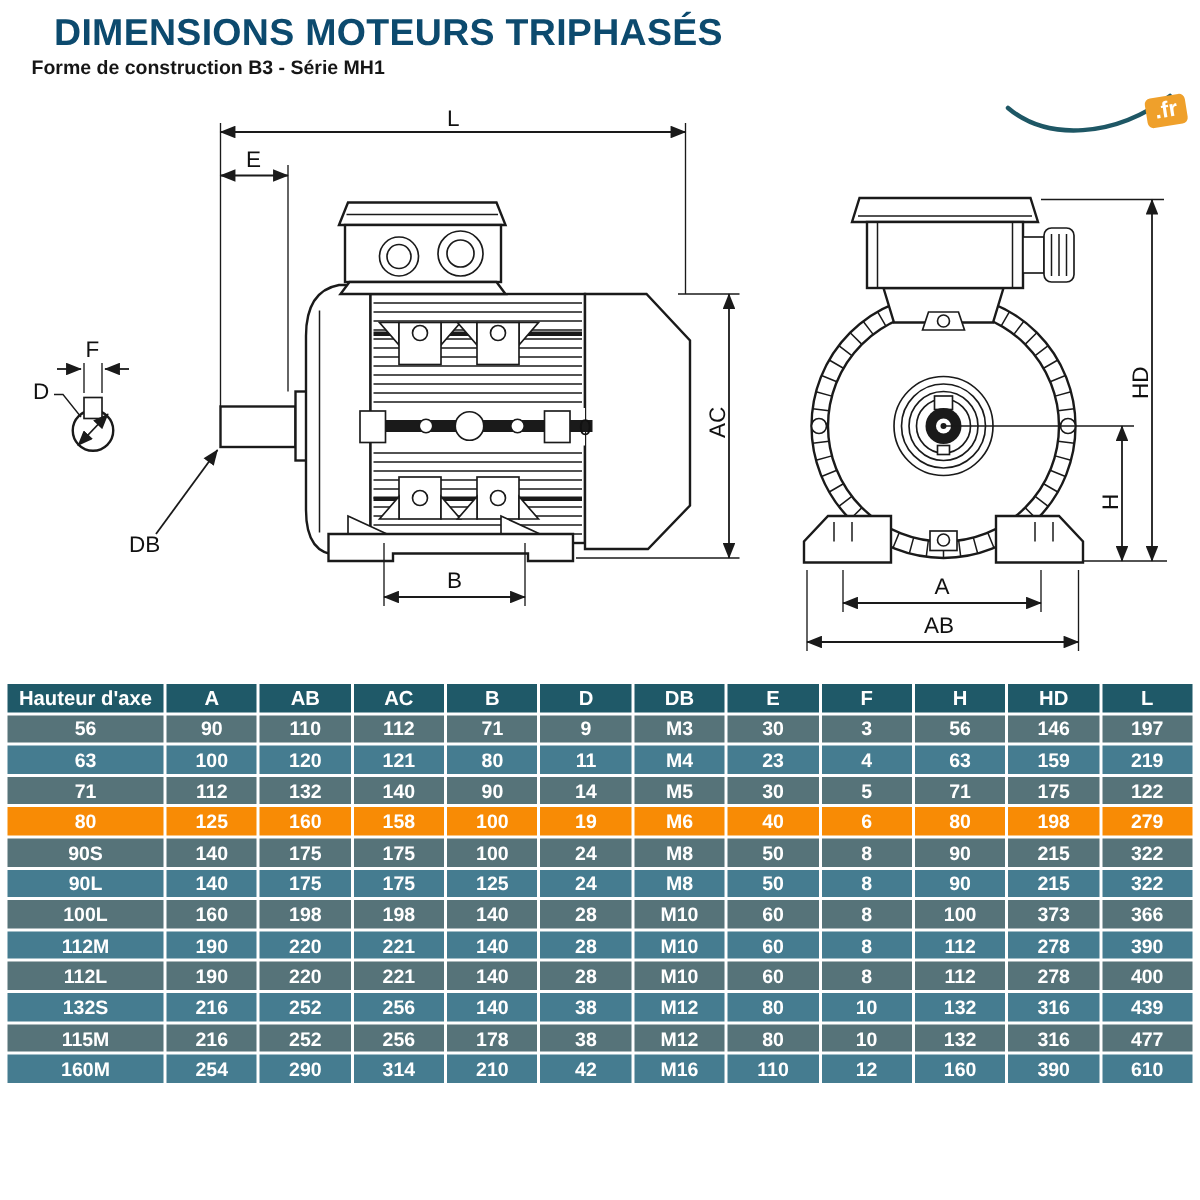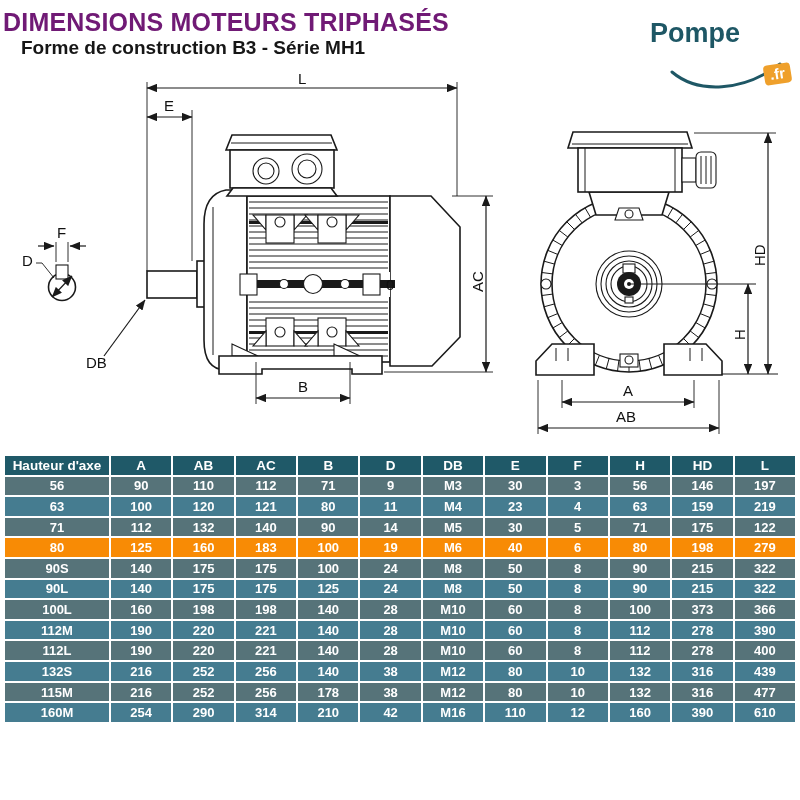--- a/index.html
+++ b/index.html
@@ -1,21 +1,21 @@
 <!DOCTYPE html>
 <html style="--c-header: #1F5968; --c-odd: #567379; --c-even: #457C90; --c-hl: #F88B05; --c-teal: #1E5765; --c-orange: #EFA02B;"><head>
 <meta charset="utf-8">
 <style>
   html,body{margin:0;padding:0;}
   body{width:800px;height:800px;background:#ffffff;overflow:hidden;position:relative;
        font-family:"Liberation Sans", sans-serif;}
   
-  .title{position:absolute;left:3px;top:8px;font-size:25px;font-weight:800;
-         letter-spacing:.2px;color:#701a75;white-space:nowrap;}
-  .subtitle{position:absolute;left:21px;top:37px;font-size:19px;font-weight:600;color:#161616;}
+  .title{position:absolute;left:36px;top:8px;font-size:25px;font-weight:800;
+         letter-spacing:.2px;color:#0c4a6e;white-space:nowrap;}
+  .subtitle{position:absolute;left:21px;top:37px;font-size:13px;font-weight:600;color:#161616;}
   .subtitle .b{font-weight:800;}
   
   .logo{position:absolute;left:638px;top:18px;width:155px;height:78px;}
   .logo .l1{position:absolute;left:12px;top:0;font-size:27px;font-weight:700;color:var(--c-teal);}
   .logo .l2{position:absolute;left:30px;top:24px;font-size:26px;font-weight:700;color:var(--c-teal);}
   .logo .amp{font-size:33px;}
   .logo svg{position:absolute;left:0;top:0;}
   .logo .tld{position:absolute;right:2px;top:46px;background:var(--c-orange);color:#fff;
              font-size:15px;font-weight:700;padding:1px 6px 2px 6px;border-radius:4px;
              transform:rotate(-9deg);}
@@ -44,21 +44,20 @@
 
 <div class="title">DIMENSIONS MOTEURS TRIPHASÉS</div>
 <div class="subtitle">
   <span>Forme de construction </span><span class="b">B3 - Série MH1</span>
 </div>
 
 <div class="logo">
   <svg width="155" height="78" viewBox="0 0 155 78">
     <path d="M34,54 C 60,76 105,74 142,46" fill="none" stroke="#1E5765" stroke-width="3" stroke-linecap="round"></path>
   </svg>
-  <div class="l1">Pompe</div>
   <div class="tld">.fr</div>
 </div>
 
 <svg class="diagram" width="800" height="384" viewBox="0 0 800 384">
   <defs>
     <marker id="arr" viewBox="0 0 10 8" refX="9.5" refY="4" markerWidth="9" markerHeight="7" orient="auto-start-reverse">
       <path d="M0,0 L10,4 L0,8 Z" fill="#1a1a1a"></path>
     </marker>
   </defs>
 
@@ -268,21 +267,21 @@
       <div class="tcell">30</div>
       <div class="tcell">5</div>
       <div class="tcell">71</div>
       <div class="tcell">175</div>
       <div class="tcell">122</div>
     </div>
     <div class="trow hl">
       <div class="tcell">80</div>
       <div class="tcell">125</div>
       <div class="tcell">160</div>
-      <div class="tcell">183</div>
+      <div class="tcell">158</div>
       <div class="tcell">100</div>
       <div class="tcell">19</div>
       <div class="tcell">M6</div>
       <div class="tcell">40</div>
       <div class="tcell">6</div>
       <div class="tcell">80</div>
       <div class="tcell">198</div>
       <div class="tcell">279</div>
     </div>
     <div class="trow odd">

